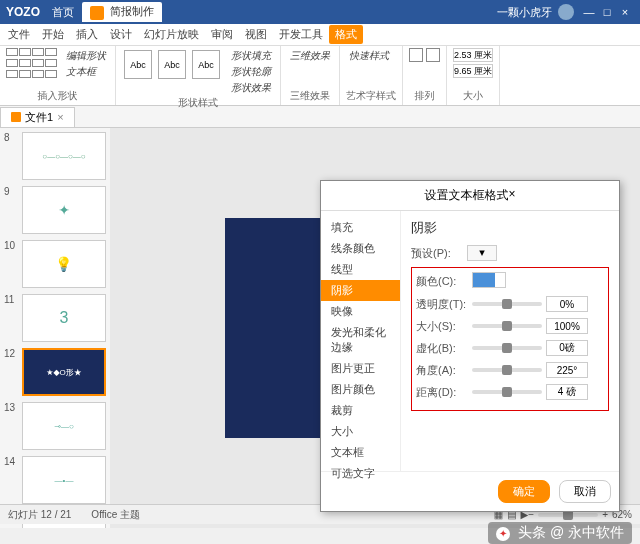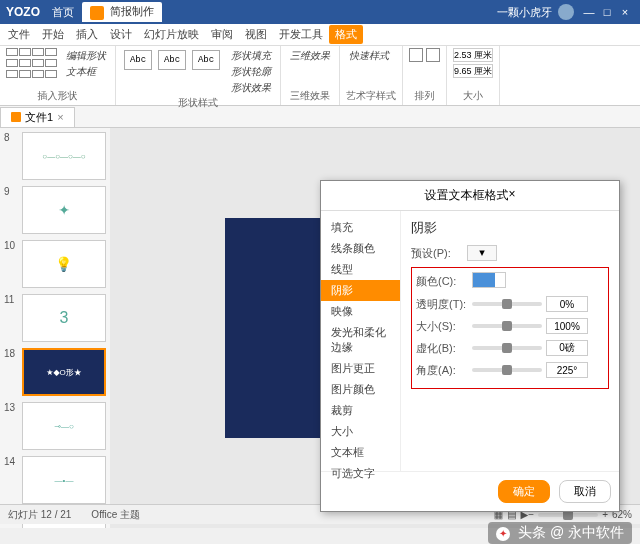--- a/index.html
+++ b/index.html
@@ -19,21 +19,21 @@
 .menubar .mitem { padding: 2px 6px; font-size: 11px; color: #444; }
 .menubar .mitem.active { background: #ff8c00; color: #fff; border-radius: 2px; }
 
 
 .ribbon { height: 60px; background: #fff; border-bottom: 1px solid #ccc; display: flex; }
 .rgroup { border-right: 1px solid #e0e0e0; padding: 2px 6px; display: flex; flex-direction: column; }
 .rgroup .label { font-size: 10px; color: #666; text-align: center; margin-top: auto; }
 .rgroup .row { display: flex; gap: 2px; }
 .shape-grid { display: grid; grid-template-columns: repeat(4, 12px); gap: 1px; }
 .shape-grid span { width: 12px; height: 8px; border: 1px solid #888; }
-.abc-box { width: 28px; height: 20px; border: 1px solid #aaa; display: flex; align-items: center; justify-content: center; font-size: 9px; margin: 2px; font-family: Liberation Mono, monospace; }
+.abc-box { width: 28px; height: 29px; border: 1px solid #aaa; display: flex; align-items: center; justify-content: center; font-size: 9px; margin: 2px; }
 .ribbtn { font-size: 10px; padding: 1px 3px; color: #444; display: flex; align-items: center; gap: 2px; font-style: italic; }
 .dim-input { width: 40px; height: 14px; border: 1px solid #ccc; font-size: 9px; text-align: center; }
 
 
 .doctabs { height: 22px; background: #f5f5f5; border-bottom: 1px solid #ccc; display: flex; align-items: center; }
 .doctab { padding: 2px 10px; background: #fff; border: 1px solid #ccc; border-bottom: none; font-size: 11px; display: flex; align-items: center; gap: 4px; }
 .doctab .x { color: #888; cursor: pointer; }
 
 
 .workspace { display: flex; height: 400px; background: #e8e8e8; }
@@ -194,21 +194,21 @@
       </div>
     <div class="thumb">
         <span class="num">10</span>
         <div class="slide s10"></div>
       </div>
     <div class="thumb">
         <span class="num">11</span>
         <div class="slide s11"></div>
       </div>
     <div class="thumb selected">
-        <span class="num">18</span>
+        <span class="num">12</span>
         <div class="slide">★◆O形★</div>
       </div>
     <div class="thumb">
         <span class="num">13</span>
         <div class="slide s13"></div>
       </div>
     <div class="thumb">
         <span class="num">14</span>
         <div class="slide s14"></div>
       </div>
@@ -273,20 +273,25 @@
         <div class="drow">
           <span class="dl">虚化(B):</span>
           <input type="range" class="slider" value="50" style="">
           <input class="valbox" value="0磅" style="">
         </div>
         <div class="drow">
           <span class="dl">角度(A):</span>
           <input type="range" class="slider" value="50" style="">
           <input class="valbox" value="225°" style="">
         </div>
+        <div class="drow">
+          <span class="dl">距离(D):</span>
+          <input type="range" class="slider" value="50" style="">
+          <input class="valbox" value="4 磅" style="">
+        </div>
       </div>
     </div>
   </div>
   <div class="dfooter">
     <button class="primary">确定</button>
     <button>取消</button>
   </div>
 </div>
 
 <div class="statusbar">

